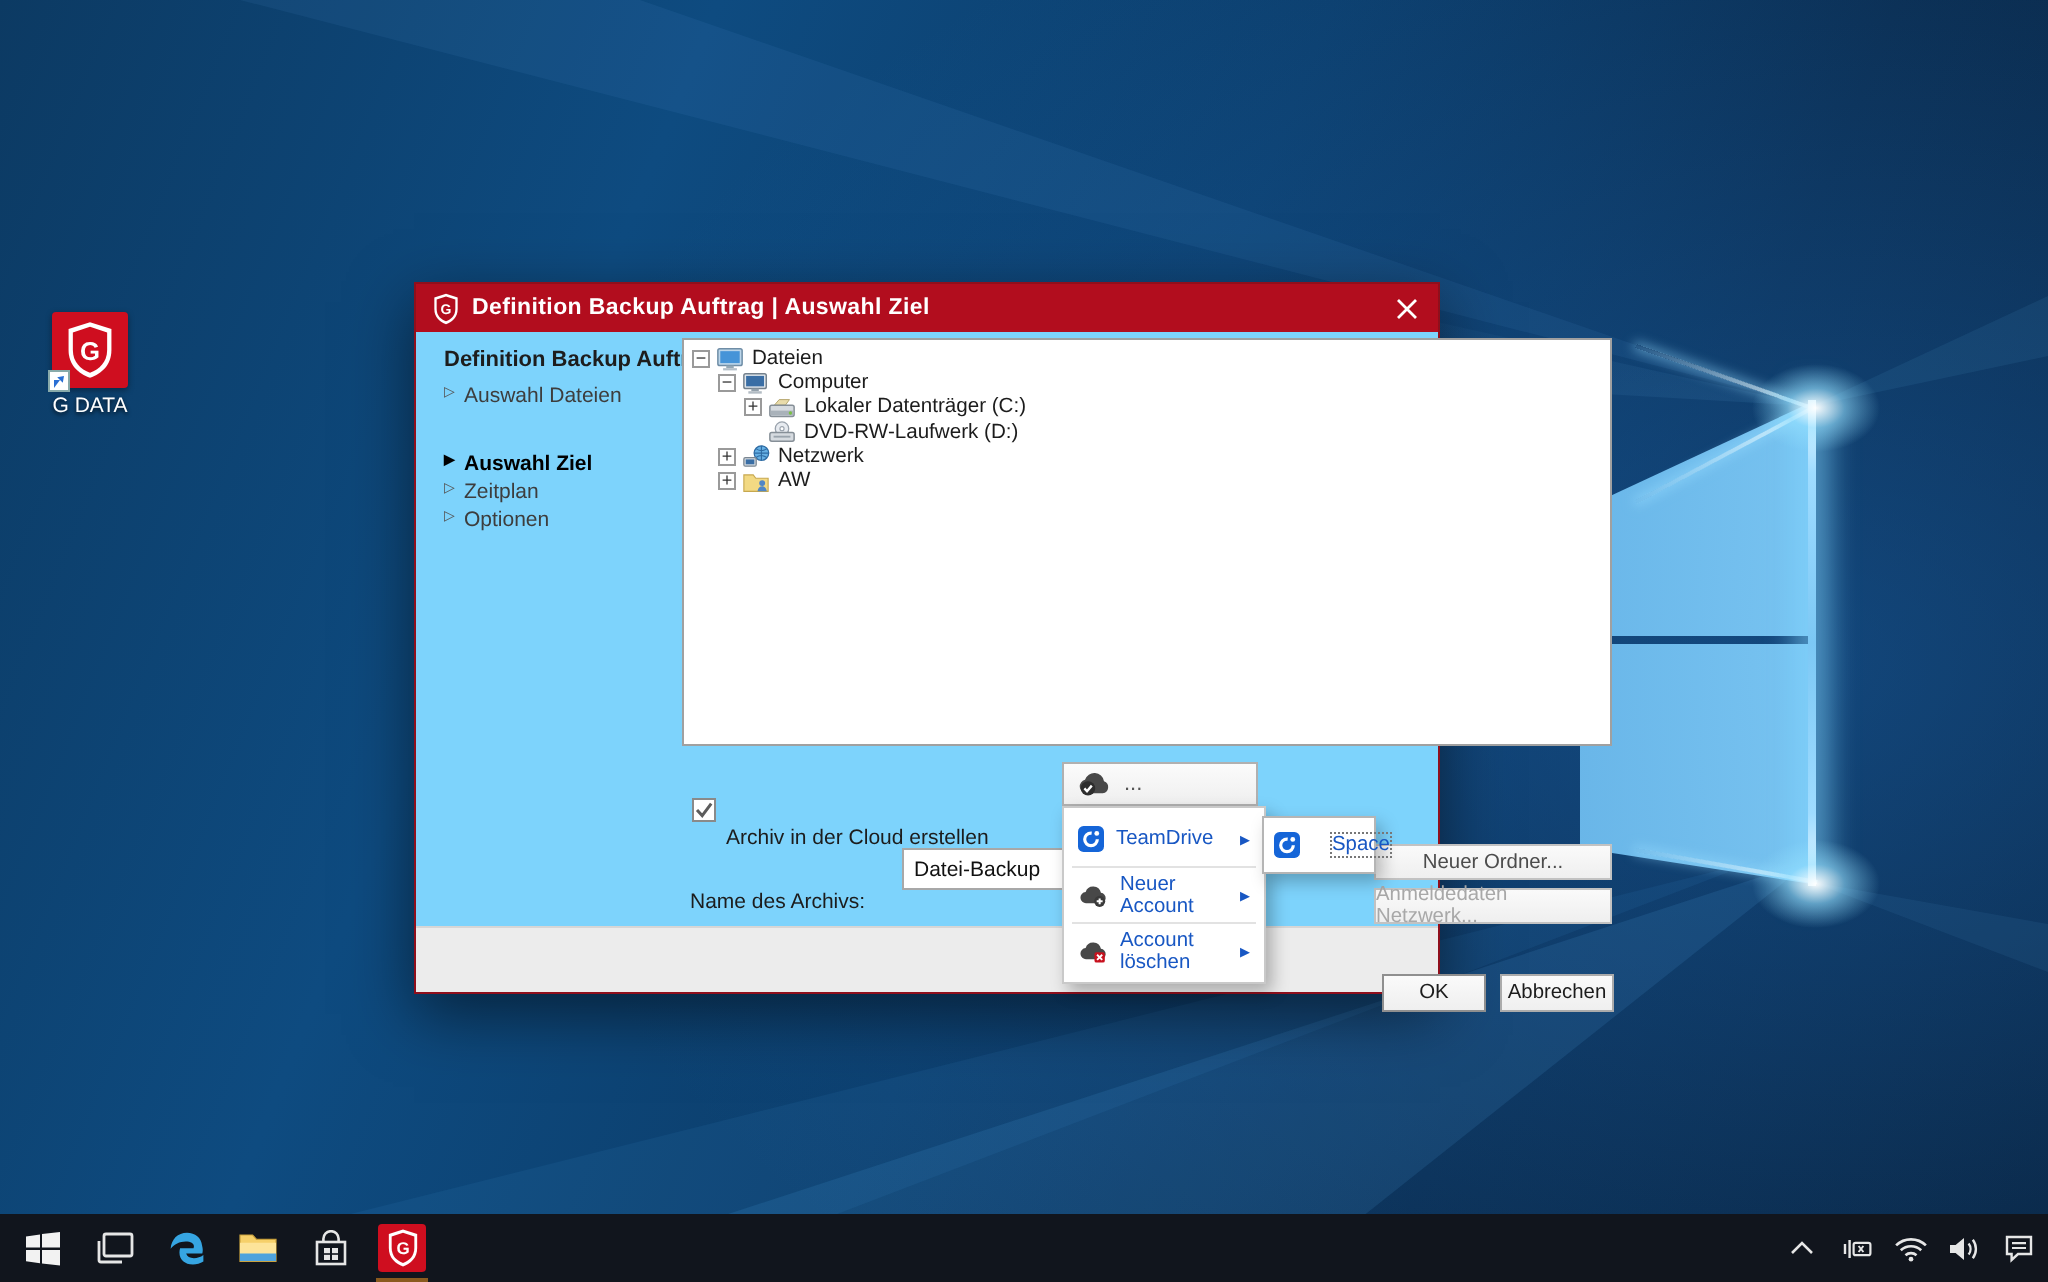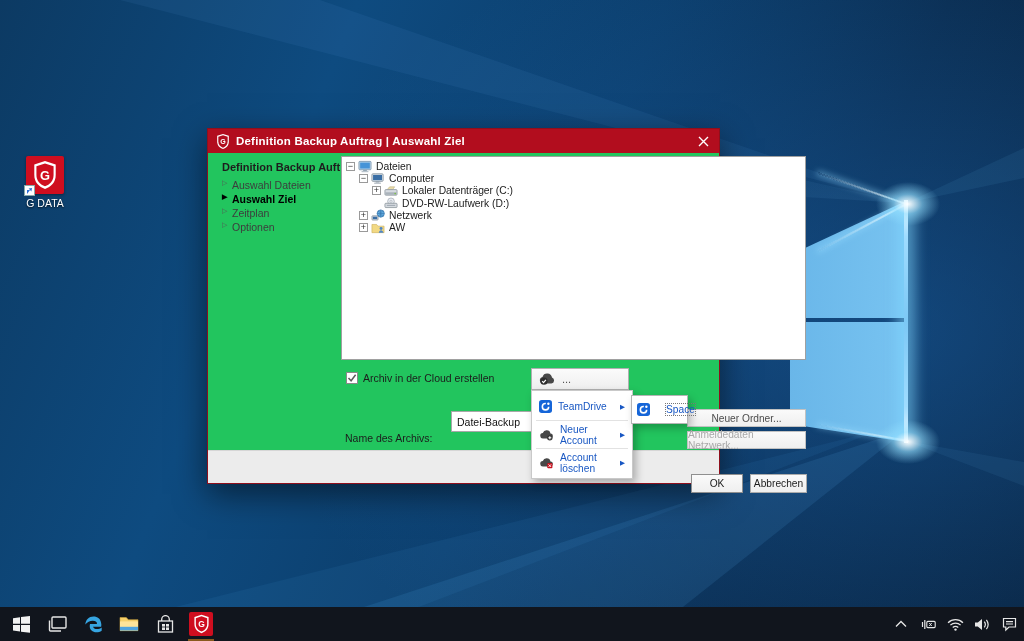--- a/index.html
+++ b/index.html
@@ -32,44 +32,44 @@
 
   
   #shortcut { left:13px; top:156px; width:64px; text-align:center; cursor:default; }
   .sc-tile { position:relative; width:38px; height:38px; margin:0 auto; background:#cf0e1f; border-radius:2px;
              display:flex; align-items:center; justify-content:center; box-shadow:0 1px 3px rgba(0,0,0,.4); }
   .sc-arrow { position:absolute; left:-2px; bottom:-2px; width:11px; height:11px; background:#fff; border:1px solid #8aa;
               display:flex; align-items:center; justify-content:center; }
   .sc-label { margin-top:3px; color:#fff; font-size:10.5px; text-shadow:0 1px 2px rgba(0,0,0,.8); }
 
   
-  #dialog { left:207px; top:128px; width:513px; height:356px; background:#22c55e; border:1px solid #8f0f1c;
+  #dialog { left:207px; top:141px; width:513px; height:356px; background:#7dd3fc; border:1px solid #8f0f1c;
             box-shadow:0 10px 30px rgba(0,0,0,.5); }
   #titlebar { position:absolute; left:0; top:0; right:0; height:24px; background:#b20d1e; display:flex; align-items:center; padding-left:8px; }
   #titlebar .t-text { color:#fff; font-size:11.5px; font-weight:bold; margin-left:6px; letter-spacing:.2px; }
   #close-btn { position:absolute; right:2px; top:0; width:28px; height:24px; display:flex; align-items:center; justify-content:center; cursor:pointer; }
 
   #sidebar-header { left:14px; top:32px; font-size:11px; font-weight:bold; color:#1d1d1d; }
   #sidebar-items { left:14px; top:50px; width:118px; }
   .side-item { display:flex; height:14px; font-size:10.5px; color:#3d3d3d; cursor:pointer; }
   .side-item .side-arrow { width:10px; font-size:7px; color:#555; }
-  .side-item.active { font-weight:bold; color:#000; }
+  .side-item.active { font-weight:bold; color:#000;margin-top:20px; }
   .side-item.active .side-arrow { color:#000; }
 
   #tree-panel { left:133px; top:27px; width:465px; height:204px; background:#fff; border:1px solid #a0a0a0; padding-top:3px; overflow:hidden; }
   .tree-row { display:flex; align-items:center; height:12.3px; font-size:10.3px; color:#1c1c1c; white-space:nowrap; }
   .expander { width:9px; height:9px; border:1px solid #9a9a9a; background:#fff; font-size:9px; line-height:7px;
               text-align:center; color:#333; margin-right:3px; flex:none; cursor:pointer; }
   .exp-spacer { width:12px; flex:none; }
   .tree-ic { width:16px; flex:none; display:flex; align-items:center; }
   .tree-label { padding:0 2px; }
 
   #cloud-check-row { left:138px; top:243px; display:flex; align-items:center; }
   #cloud-checkbox { width:12px; height:12px; border:1px solid #8a8a8a; background:#fff; display:flex; align-items:center; justify-content:center; cursor:pointer; }
-  #cloud-check-label { margin-left:5px; font-size:10.5px; color:#1c1c1c; }
+  #cloud-check-label { margin-left:5px; font-size:10.5px; color:#1c1c1c;margin-top:28px; }
 
   #cloud-button { left:323px; top:239px; width:98px; height:22px; background:linear-gradient(#fbfbfb,#efefef);
                   border:1px solid #b0b0b0; display:flex; align-items:center; padding-left:6px; cursor:pointer; }
   #cloud-button .dots { font-size:11px; color:#555; margin-left:6px; line-height:8px; }
 
   #cloud-menu { left:323px; top:261px; width:102px; background:#fff; border:1px solid #c9c9c9;
                 box-shadow:3px 4px 8px rgba(0,0,0,.28); z-index:40; padding:2px 0; }
   .menu-item { display:flex; align-items:center; height:27px; padding:0 7px; cursor:pointer; }
   .menu-item .m-label { font-size:10.2px; margin-left:6px; }
   .menu-item .m-arrow { margin-left:auto; font-size:6.5px; }

